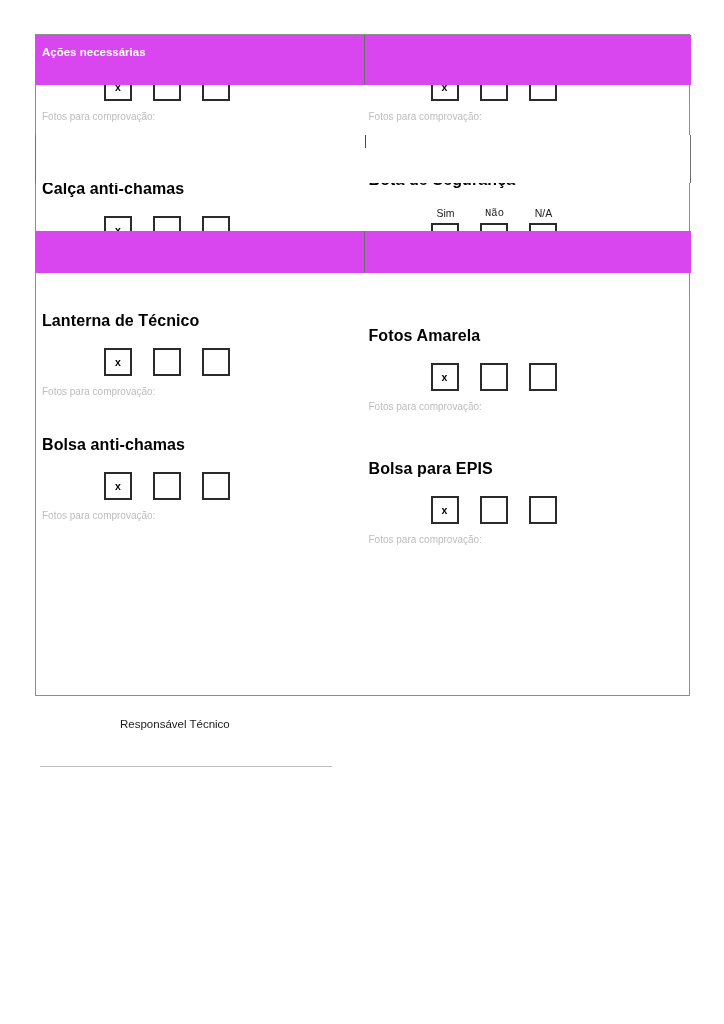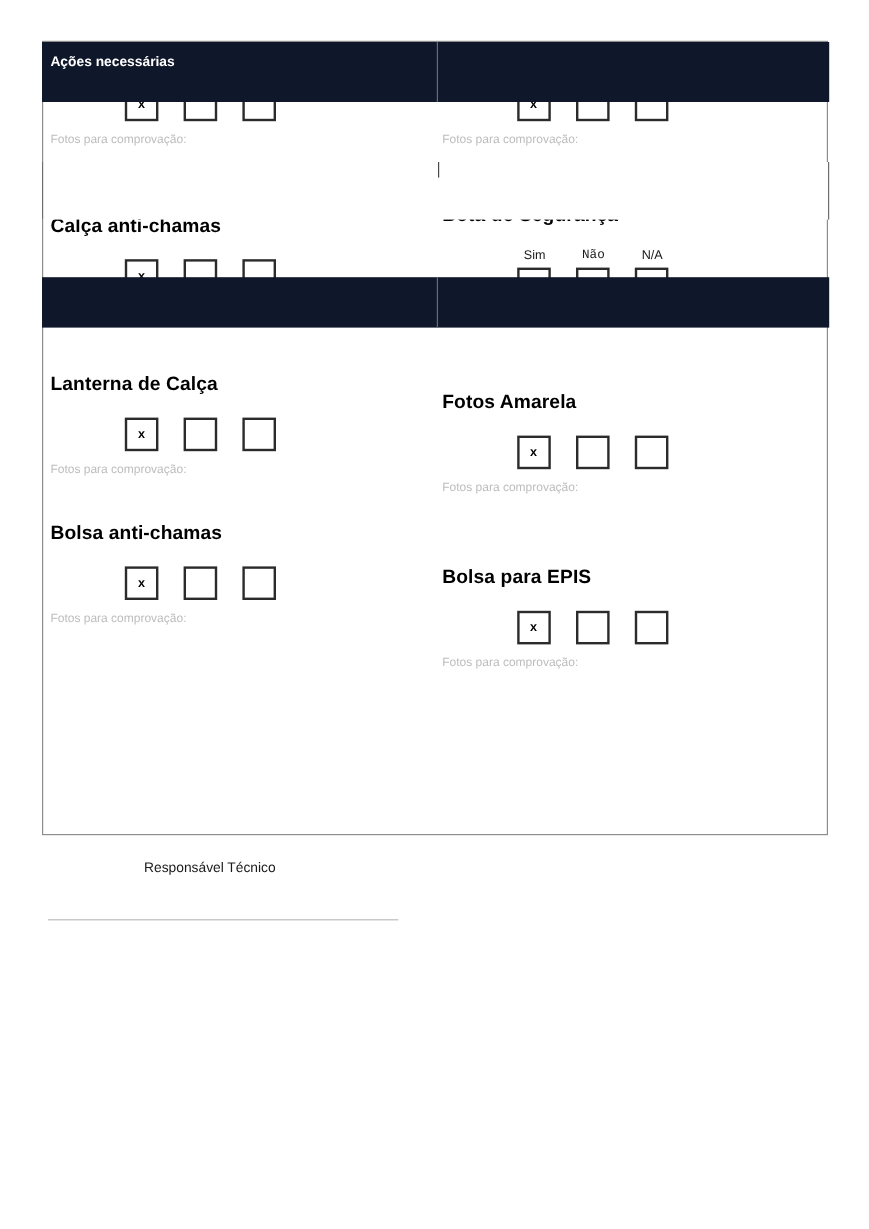--- a/index.html
+++ b/index.html
@@ -116,21 +116,21 @@
     position: absolute;
     left: -1px;
     width: 656px;
   }
   .tbl-row {
     position: relative;
     width: 100%;
     box-sizing: border-box;
   }
   .tbl-row.dark {
-    background: #0f172a;
+    background: #d946ef;
   }
   .tbl-row.light {
     background: #ffffff;
     border-left: 1px solid #6e6e6e;
     border-right: 1px solid #6e6e6e;
   }
   .hdr-row   { top: 0;   height: 50px; }
   .body-row  { top: 50px; height: 48px; }
   .foot-row  { top: 98px; height: 42px; }
 
@@ -209,21 +209,21 @@
         <div class="group" style="top: 145px;">
           <div class="group-title" style="margin-bottom: 18px;">Calça anti-chamas</div>
           <div class="box-row">
             <div class="cbox b0">x</div>
             <div class="cbox b1"></div>
             <div class="cbox b2"></div>
           </div>
           <div class="photo-note" style="margin-top: 8px;">Fotos para comprovação:</div>
         </div>
         <div class="group" style="top: 277px;">
-          <div class="group-title" style="margin-bottom: 18px;">Lanterna de Calça</div>
+          <div class="group-title" style="margin-bottom: 18px;">Lanterna de Técnico</div>
           <div class="box-row">
             <div class="cbox b0">x</div>
             <div class="cbox b1"></div>
             <div class="cbox b2"></div>
           </div>
           <div class="photo-note" style="margin-top: 8px;">Fotos para comprovação:</div>
         </div>
         <div class="group" style="top: 401px;">
           <div class="group-title" style="margin-bottom: 18px;">Bolsa anti-chamas</div>
           <div class="box-row">
@@ -264,21 +264,21 @@
         </div>
         <div class="group" style="top: 292px;">
           <div class="group-title" style="margin-bottom: 18px;">Fotos Amarela</div>
           <div class="box-row">
             <div class="cbox b0">x</div>
             <div class="cbox b1"></div>
             <div class="cbox b2"></div>
           </div>
           <div class="photo-note" style="margin-top: 8px;">Fotos para comprovação:</div>
         </div>
-        <div class="group" style="top: 438px;">
+        <div class="group" style="top: 425px;">
           <div class="group-title" style="margin-bottom: 18px;">Bolsa para EPIS</div>
           <div class="box-row">
             <div class="cbox b0">x</div>
             <div class="cbox b1"></div>
             <div class="cbox b2"></div>
           </div>
           <div class="photo-note" style="margin-top: 8px;">Fotos para comprovação:</div>
         </div>
       </div>
   </div>

